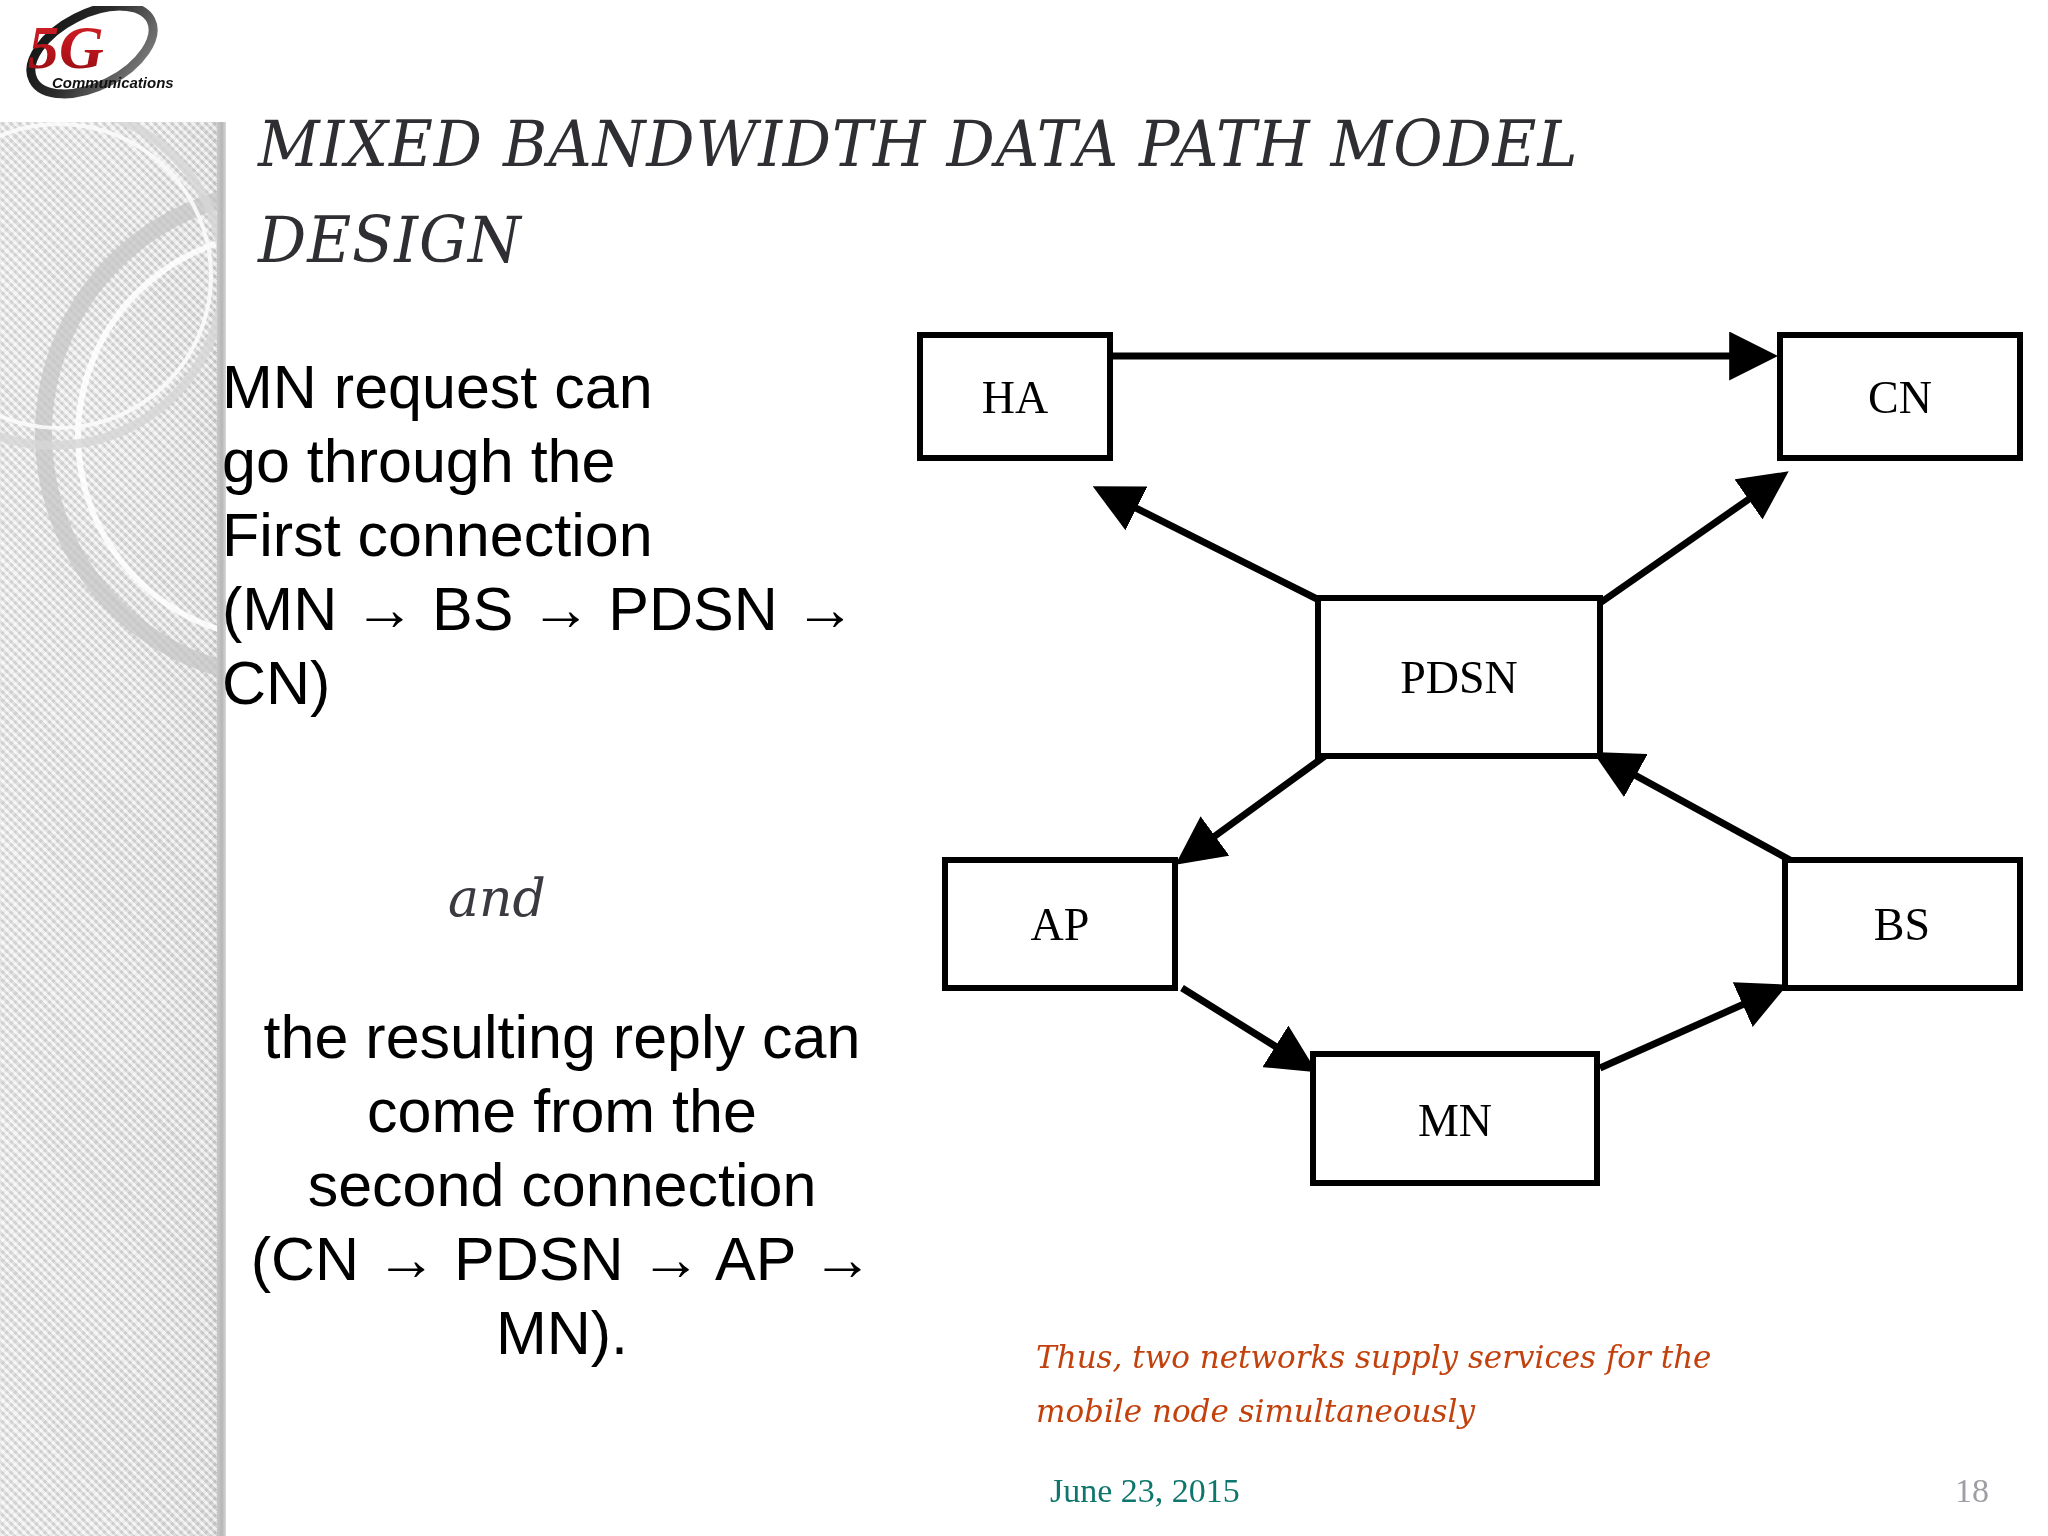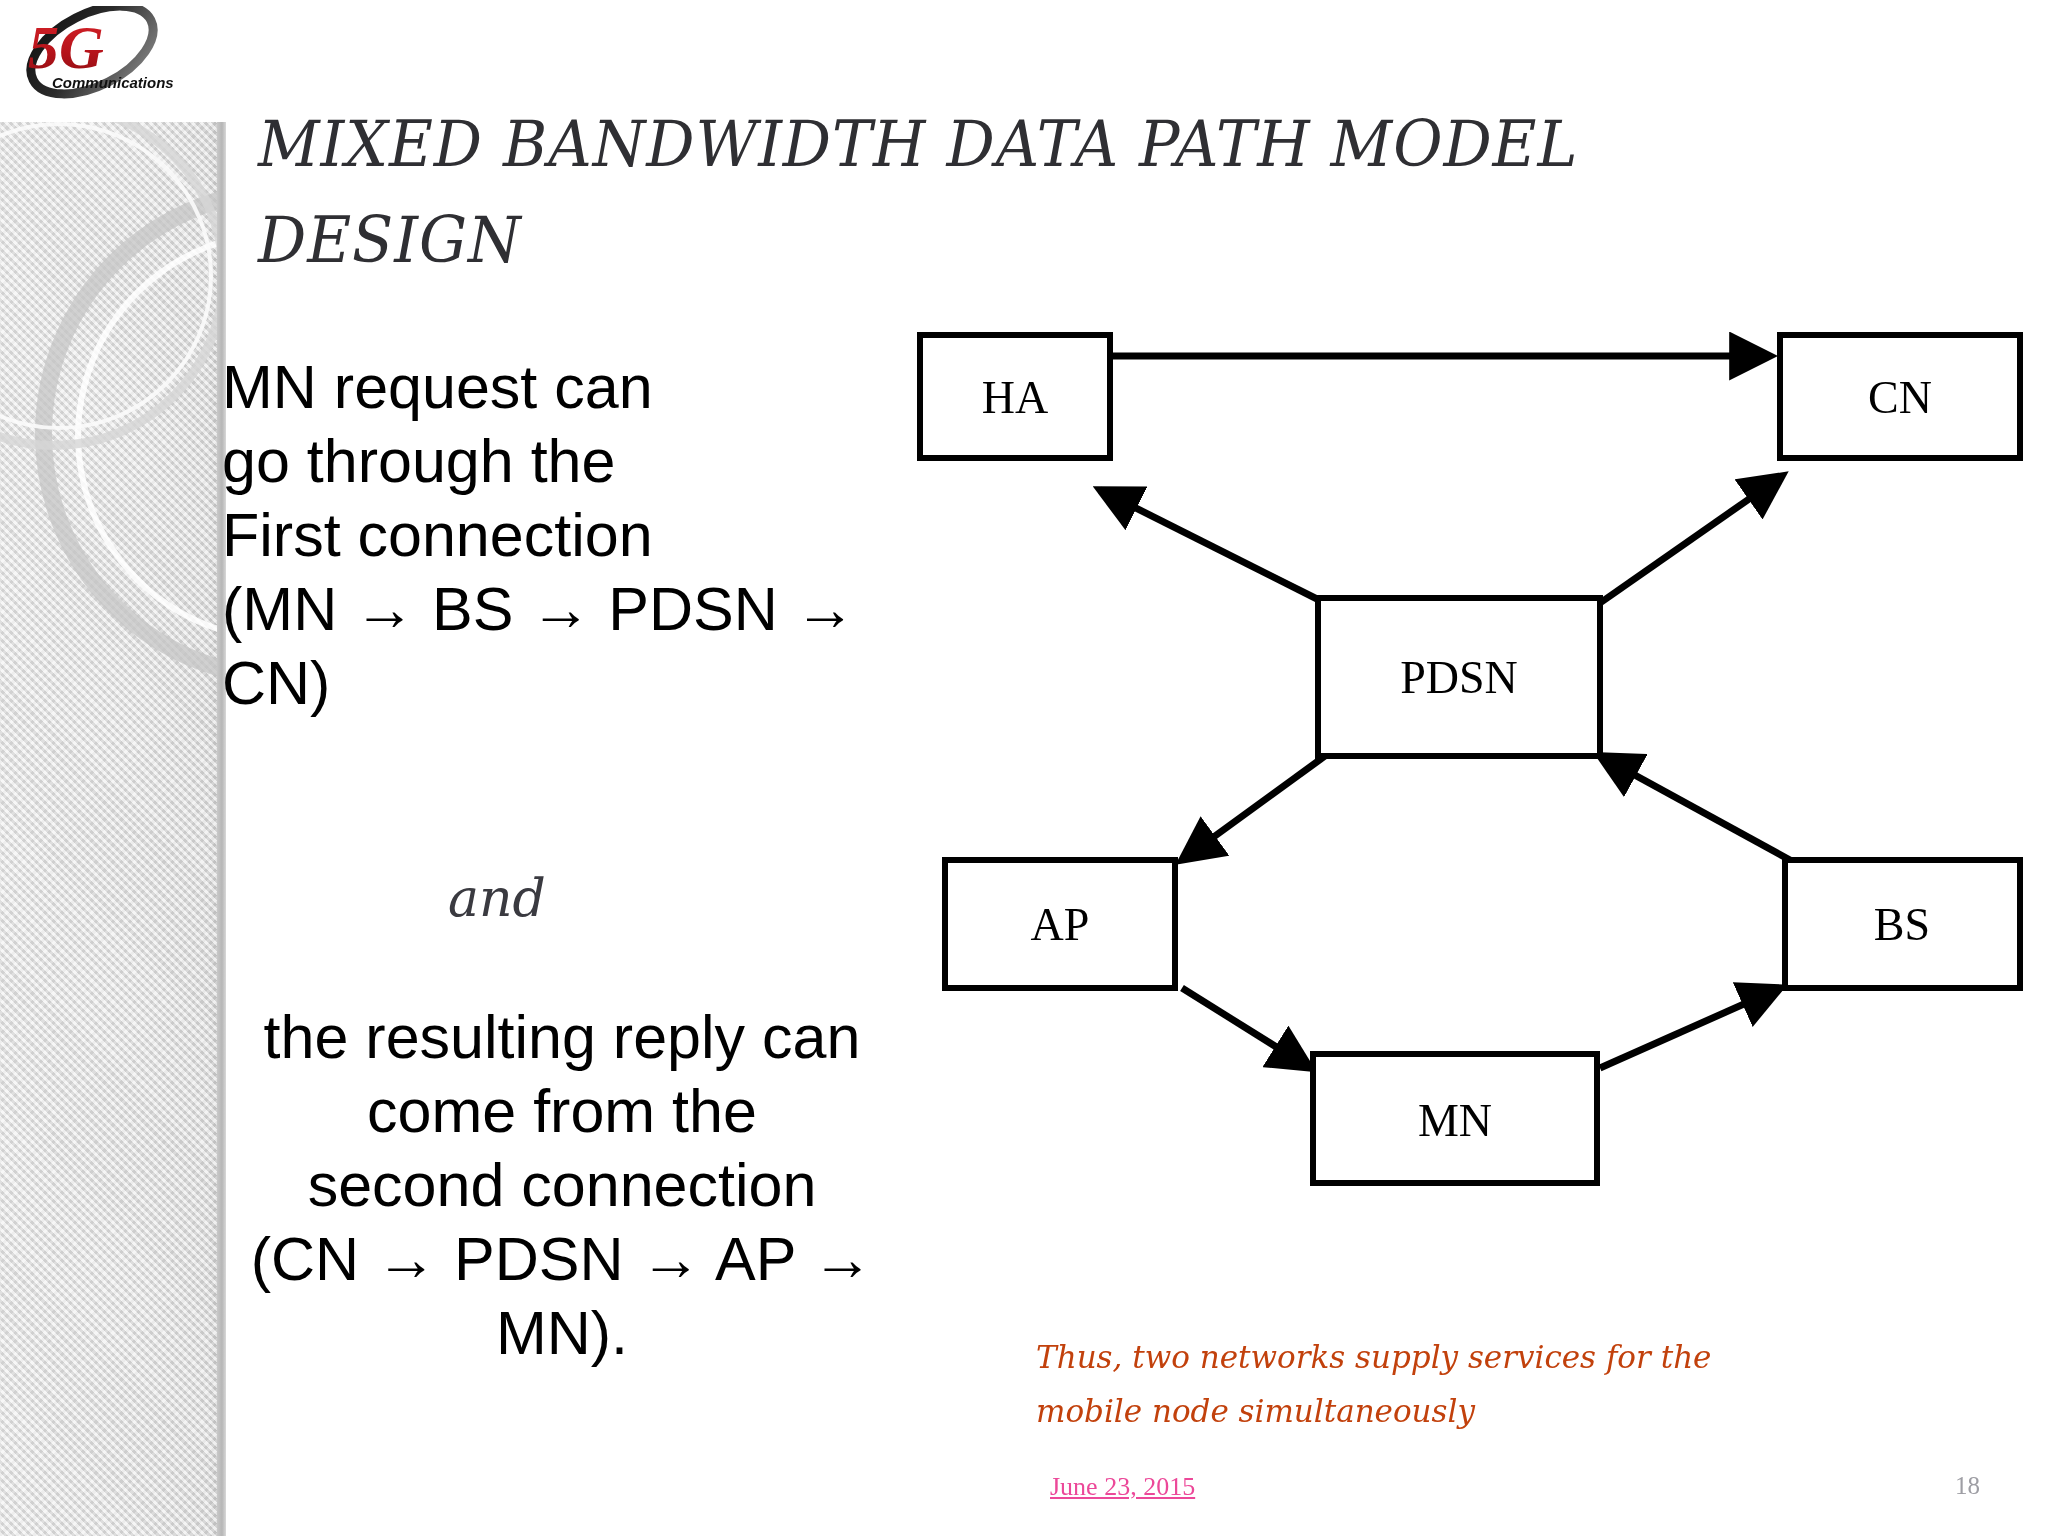--- a/index.html
+++ b/index.html
@@ -79,26 +79,26 @@
   
   .thus{
     position:absolute;left:1036px;top:1330px;width:920px;
     font-family:"DejaVu Serif", serif;font-style:italic;
     font-size:31px;line-height:54px;color:#c2410c;
     white-space:pre-line;
   }
   .date{
     position:absolute;left:1050px;top:1472px;
     font-family:"Liberation Serif", serif;
-    font-size:26px;color:#ec4899;text-decoration:underline;
+    font-size:34px;color:#0f766e;
   }
   .pageno{
     position:absolute;left:1955px;top:1472px;
     font-family:"Liberation Serif", serif;
-    font-size:25px;color:#9e9ea4;
+    font-size:34px;color:#9e9ea4;
   }
 </style>
 </head>
 <body>
 
 <div class="slide">
 
   <div class="sidebar">
     <span class="ring ring1"></span>
     <span class="ring ring2"></span>

